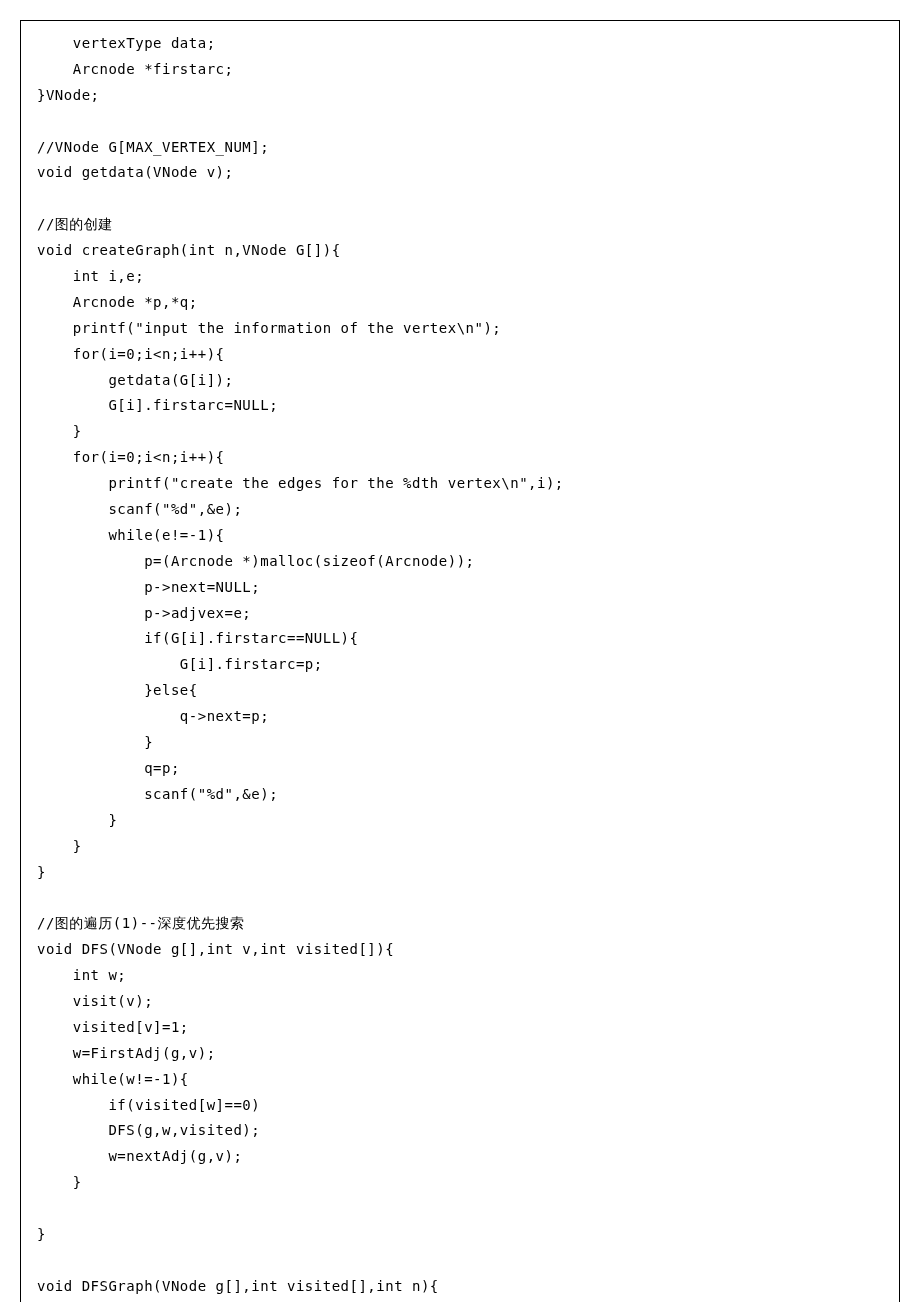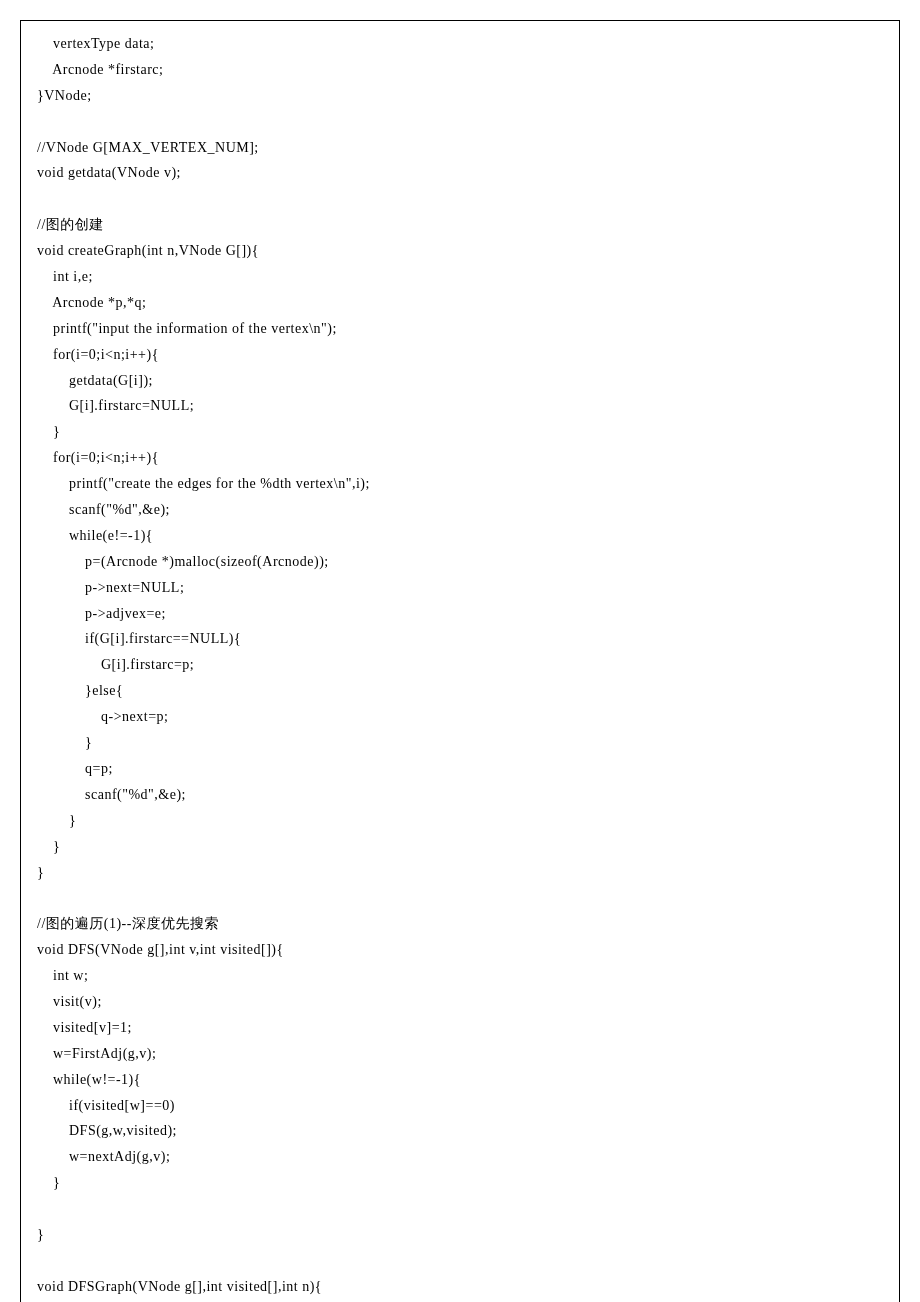--- a/index.html
+++ b/index.html
@@ -11,18 +11,18 @@
     width: 920px;
   }
   .code-box {
     border: 1px solid #000;
     padding: 10px 16px 14px 16px;
     line-height: 1.85;
     white-space: pre;
     color: #000;
     letter-spacing: 0.5px;
   }
-  .code-line { display: block; font-family: Liberation Serif, serif; }
+  .code-line { display: block; }
 </style>
 </head>
 <body>
 
 <div class="code-box" id="code-container"><span class="code-line">    vertexType data;</span><span class="code-line">    Arcnode *firstarc;</span><span class="code-line">}VNode;</span><span class="code-line">&nbsp;</span><span class="code-line">//VNode G[MAX_VERTEX_NUM];</span><span class="code-line">void getdata(VNode v);</span><span class="code-line">&nbsp;</span><span class="code-line">//图的创建</span><span class="code-line">void createGraph(int n,VNode G[]){</span><span class="code-line">    int i,e;</span><span class="code-line">    Arcnode *p,*q;</span><span class="code-line">    printf("input the information of the vertex\n");</span><span class="code-line">    for(i=0;i&lt;n;i++){</span><span class="code-line">        getdata(G[i]);</span><span class="code-line">        G[i].firstarc=NULL;</span><span class="code-line">    }</span><span class="code-line">    for(i=0;i&lt;n;i++){</span><span class="code-line">        printf("create the edges for the %dth vertex\n",i);</span><span class="code-line">        scanf("%d",&amp;e);</span><span class="code-line">        while(e!=-1){</span><span class="code-line">            p=(Arcnode *)malloc(sizeof(Arcnode));</span><span class="code-line">            p-&gt;next=NULL;</span><span class="code-line">            p-&gt;adjvex=e;</span><span class="code-line">            if(G[i].firstarc==NULL){</span><span class="code-line">                G[i].firstarc=p;</span><span class="code-line">            }else{</span><span class="code-line">                q-&gt;next=p;</span><span class="code-line">            }</span><span class="code-line">            q=p;</span><span class="code-line">            scanf("%d",&amp;e);</span><span class="code-line">        }</span><span class="code-line">    }</span><span class="code-line">}</span><span class="code-line">&nbsp;</span><span class="code-line">//图的遍历(1)--深度优先搜索</span><span class="code-line">void DFS(VNode g[],int v,int visited[]){</span><span class="code-line">    int w;</span><span class="code-line">    visit(v);</span><span class="code-line">    visited[v]=1;</span><span class="code-line">    w=FirstAdj(g,v);</span><span class="code-line">    while(w!=-1){</span><span class="code-line">        if(visited[w]==0)</span><span class="code-line">        DFS(g,w,visited);</span><span class="code-line">        w=nextAdj(g,v);</span><span class="code-line">    }</span><span class="code-line">&nbsp;</span><span class="code-line">}</span><span class="code-line">&nbsp;</span><span class="code-line">void DFSGraph(VNode g[],int visited[],int n){</span></div>
 
 </body></html>

